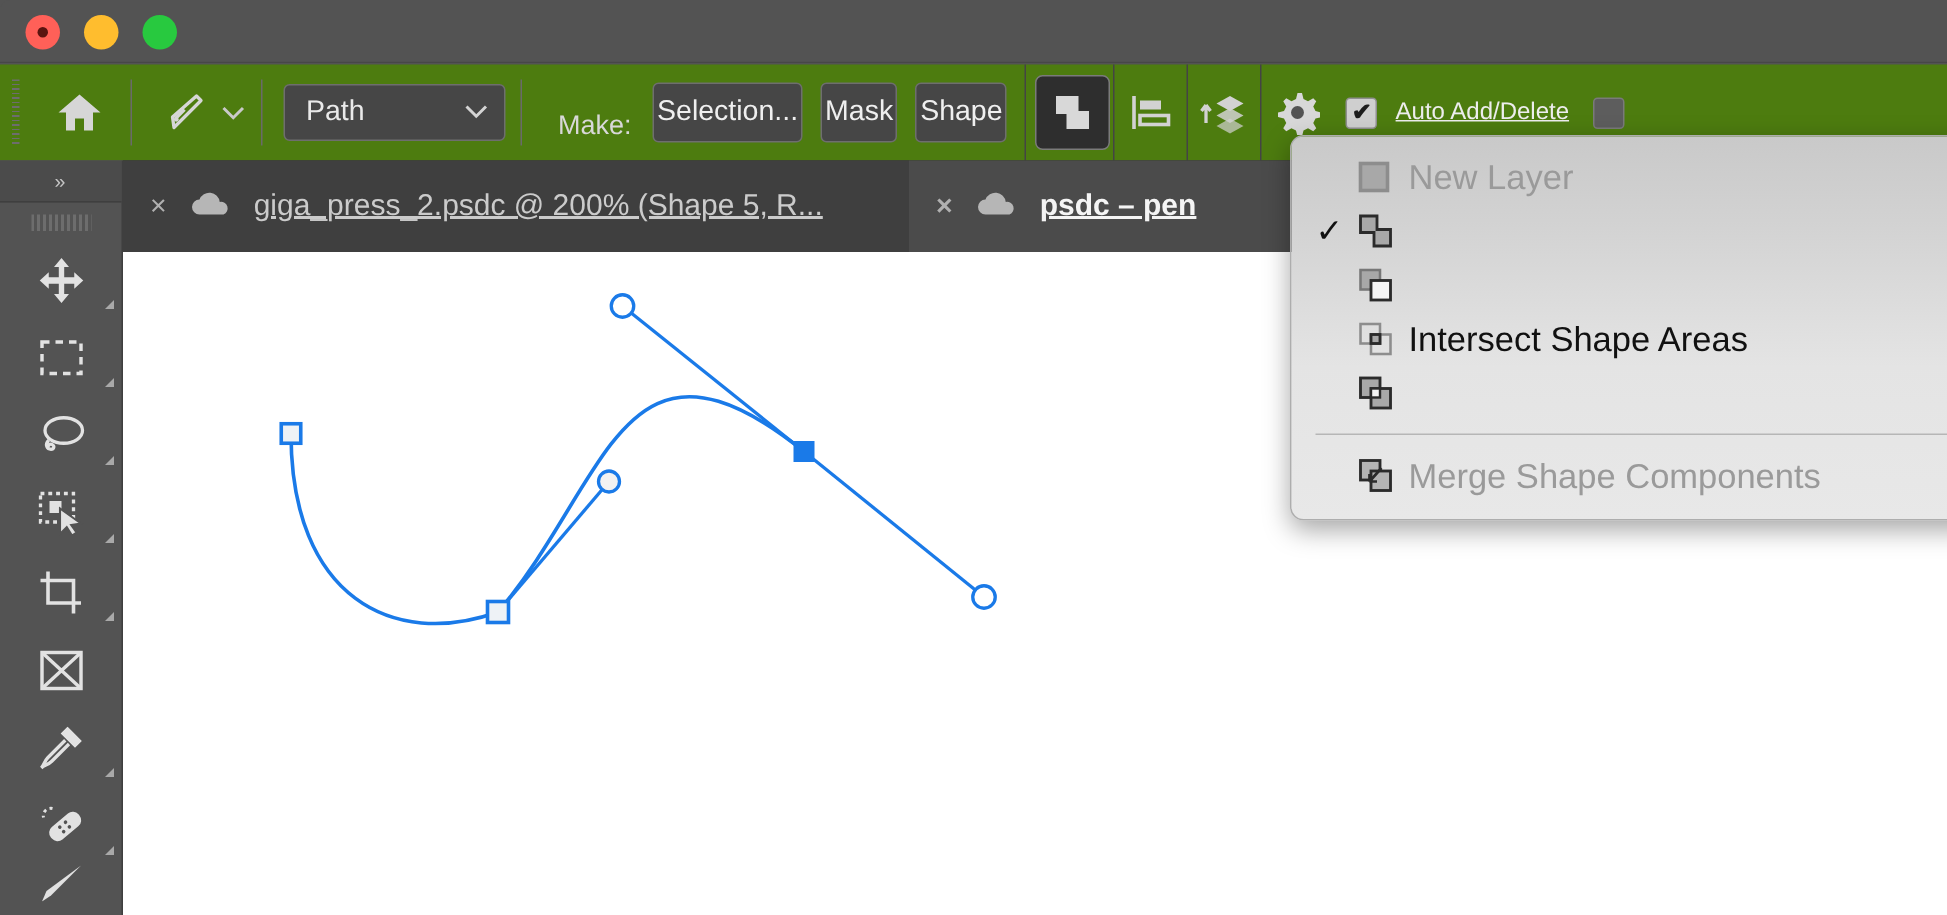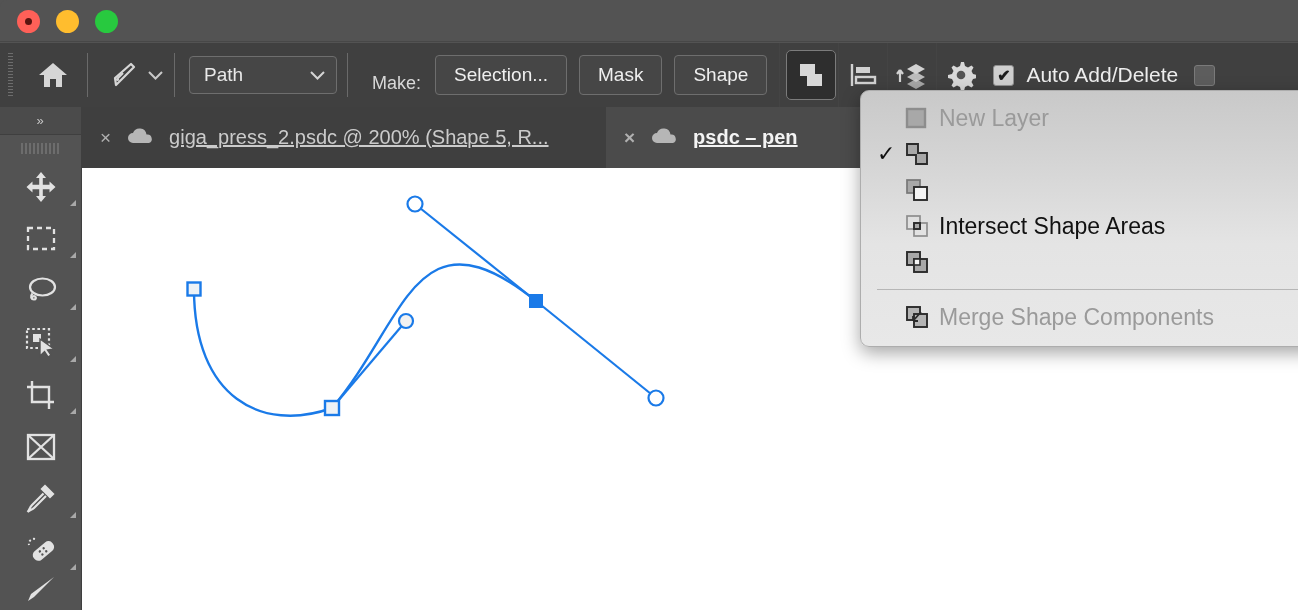--- a/index.html
+++ b/index.html
@@ -30,21 +30,21 @@
     content: ""; position: absolute; left: 50%; top: 50%;
     width: 7px; height: 7px; margin: -3.5px 0 0 -3.5px;
     border-radius: 50%; background: #5a1410;
   }
   .tl-yellow { background: #ffbd2e; }
   .tl-green { background: #28c93f; }
 
   
   .optionsbar {
     position: absolute; left: 0; top: 43px; width: 1298px; height: 64px;
-    background: #404040;
+    background: #4d7c0f;
     display: flex; align-items: center;
   }
   .grip-v {
     width: 5px; height: 44px; margin-left: 8px;
     background-image: repeating-linear-gradient(to bottom, #6d6d6d 0 1px, transparent 1px 3px);
   }
   .vdiv { width: 1px; height: 44px; background: #6a6a6a; margin: 0 10px; }
   .vdiv-strong { width: 1px; height: 64px; background: #444; }
 
   .tb-iconbtn {
@@ -76,21 +76,21 @@
 
   .make-label { color: #d8d8d8; font-size: 18px; margin: 16px 14px 0 14px; }
 
   .tb-btn {
     height: 40px;
     background: #464646;
     border: 1px solid #6e6e6e;
     border-radius: 4px;
     color: #efefef; font-size: 19px;
     display: flex; align-items: center; justify-content: center;
-    padding: 0 18px;
+    padding: 0 2px;
     margin-right: 12px;
   }
 
   .pathop-btn {
     width: 50px; height: 50px;
     background: #2e2e2e;
     border: 1px solid #7b7b7b;
     border-radius: 5px;
     display: flex; align-items: center; justify-content: center;
     margin: 0 2px 0 6px;
@@ -98,21 +98,21 @@
   }
 
   .check-wrap { display: flex; align-items: center; gap: 12px; }
   .cbox {
     width: 21px; height: 21px; border-radius: 3px;
     background: #cfcfcf; border: 1px solid #8f8f8f;
     display: flex; align-items: center; justify-content: center;
     color: #1d1d1d; font-size: 16px; font-weight: bold;
   }
   .cbox.unchecked { background: #5d5d5d; border: 1px solid #7a7a7a; }
-  .cb-label { color: #ededed; font-size: 21px; white-space: nowrap; }
+  .cb-label { color: #ededed; font-size: 16px; white-space: nowrap; text-decoration: underline; }
 
   
   .leftcol {
     position: absolute; left: 0; top: 107px; width: 82px; height: 503px;
     background: #535353;
     border-right: 1px solid #3f3f3f;
   }
   .expand-row {
     height: 28px; background: #4b4b4b;
     display: flex; align-items: center; justify-content: center;

